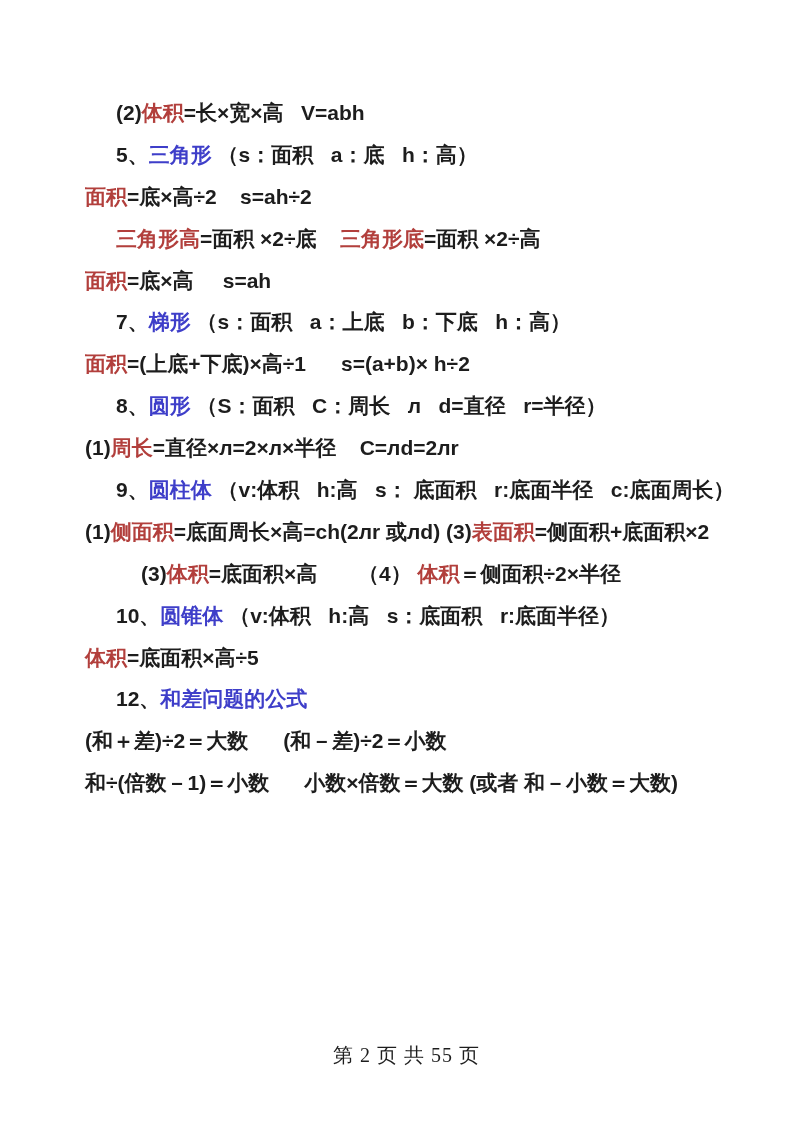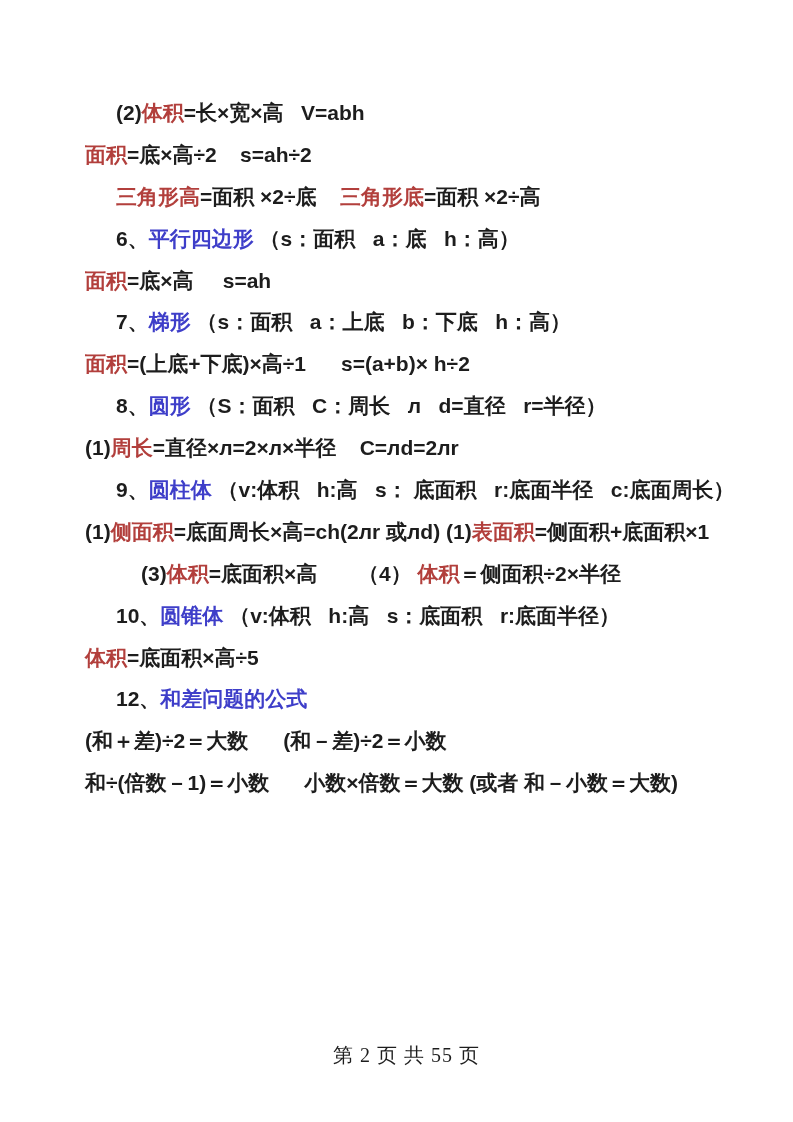--- a/index.html
+++ b/index.html
@@ -43,30 +43,30 @@
     letter-spacing: 1px;
     padding-left: 20px;
   }
 </style>
 </head>
 <body>
 
 <div class="page">
   <div class="doc">
       <div class="line ind1"><span class="c-black">(2)</span><span class="c-red">体积</span><span class="c-black">=长×宽×高   V=abh</span></div>
+      <div class="line ind1"><span class="c-black">5、</span><span class="c-blue">三角形</span><span class="c-black"> （s：面积   a：底   h：高）</span></div>
       <div class="line ind0"><span class="c-red">面积</span><span class="c-black">=底×高÷2    s=ah÷2</span></div>
       <div class="line ind1"><span class="c-red">三角形高</span><span class="c-black">=面积 ×2÷底    </span><span class="c-red">三角形底</span><span class="c-black">=面积 ×2÷高</span></div>
-      <div class="line ind1"><span class="c-black">6、</span><span class="c-blue">平行四边形</span><span class="c-black"> （s：面积   a：底   h：高）</span></div>
       <div class="line ind0"><span class="c-red">面积</span><span class="c-black">=底×高     s=ah</span></div>
       <div class="line ind1"><span class="c-black">7、</span><span class="c-blue">梯形</span><span class="c-black"> （s：面积   a：上底   b：下底   h：高）</span></div>
       <div class="line ind0"><span class="c-red">面积</span><span class="c-black">=(上底+下底)×高÷1      s=(a+b)× h÷2</span></div>
       <div class="line ind1"><span class="c-black">8、</span><span class="c-blue">圆形</span><span class="c-black"> （S：面积   C：周长   л   d=直径   r=半径）</span></div>
       <div class="line ind0"><span class="c-black">(1)</span><span class="c-red">周长</span><span class="c-black">=直径×л=2×л×半径    C=лd=2лr</span></div>
       <div class="line ind1"><span class="c-black">9、</span><span class="c-blue">圆柱体</span><span class="c-black"> （v:体积   h:高   s： 底面积   r:底面半径   c:底面周长）</span></div>
-      <div class="line ind0"><span class="c-black">(1)</span><span class="c-red">侧面积</span><span class="c-black">=底面周长×高=ch(2лr 或лd) (1)</span><span class="c-red">表面积</span><span class="c-black">=侧面积+底面积×1</span></div>
+      <div class="line ind0"><span class="c-black">(1)</span><span class="c-red">侧面积</span><span class="c-black">=底面周长×高=ch(2лr 或лd) (3)</span><span class="c-red">表面积</span><span class="c-black">=侧面积+底面积×2</span></div>
       <div class="line ind2"><span class="c-black">(3)</span><span class="c-red">体积</span><span class="c-black">=底面积×高       （4） </span><span class="c-red">体积</span><span class="c-black">＝侧面积÷2×半径</span></div>
       <div class="line ind1"><span class="c-black">10、</span><span class="c-blue">圆锥体</span><span class="c-black"> （v:体积   h:高   s：底面积   r:底面半径）</span></div>
       <div class="line ind0"><span class="c-red">体积</span><span class="c-black">=底面积×高÷5</span></div>
       <div class="line ind1"><span class="c-black">12、</span><span class="c-blue">和差问题的公式</span></div>
       <div class="line ind0"><span class="c-black">(和＋差)÷2＝大数      (和－差)÷2＝小数</span></div>
       <div class="line ind0"><span class="c-black">和÷(倍数－1)＝小数      小数×倍数＝大数 (或者 和－小数＝大数)</span></div>
     </div>
   <div class="footer">第 2 页 共 55 页</div>
 </div>
 

